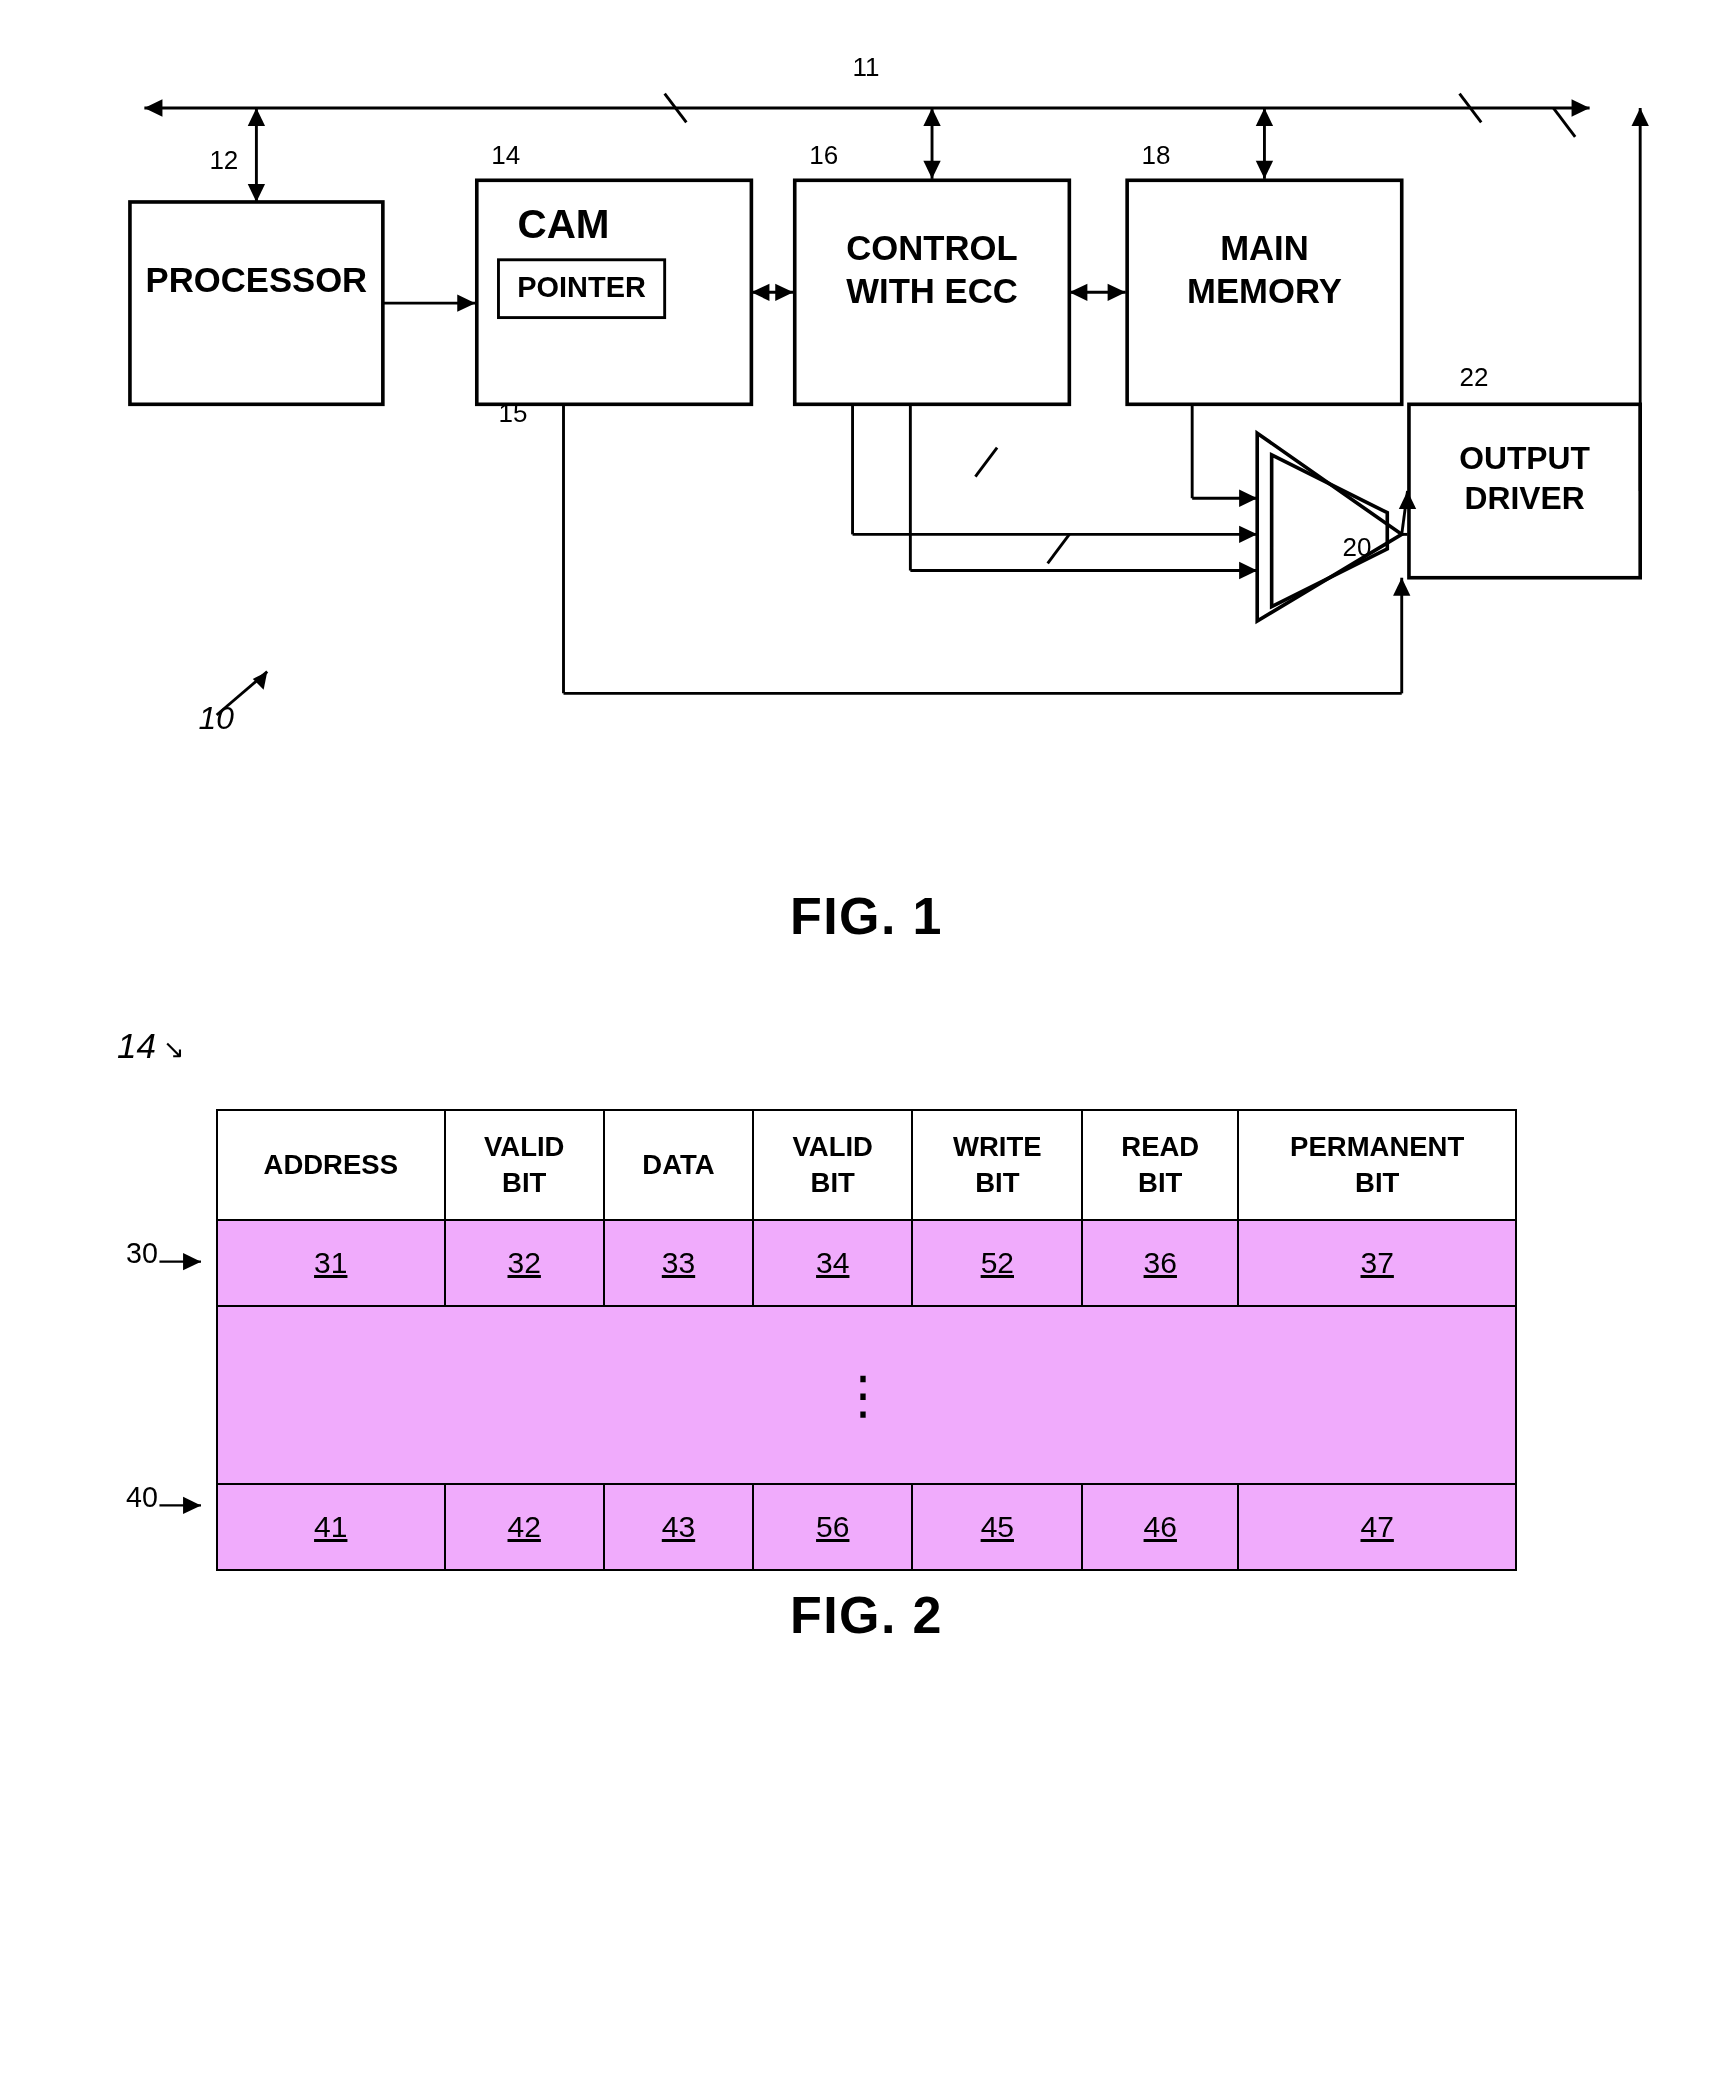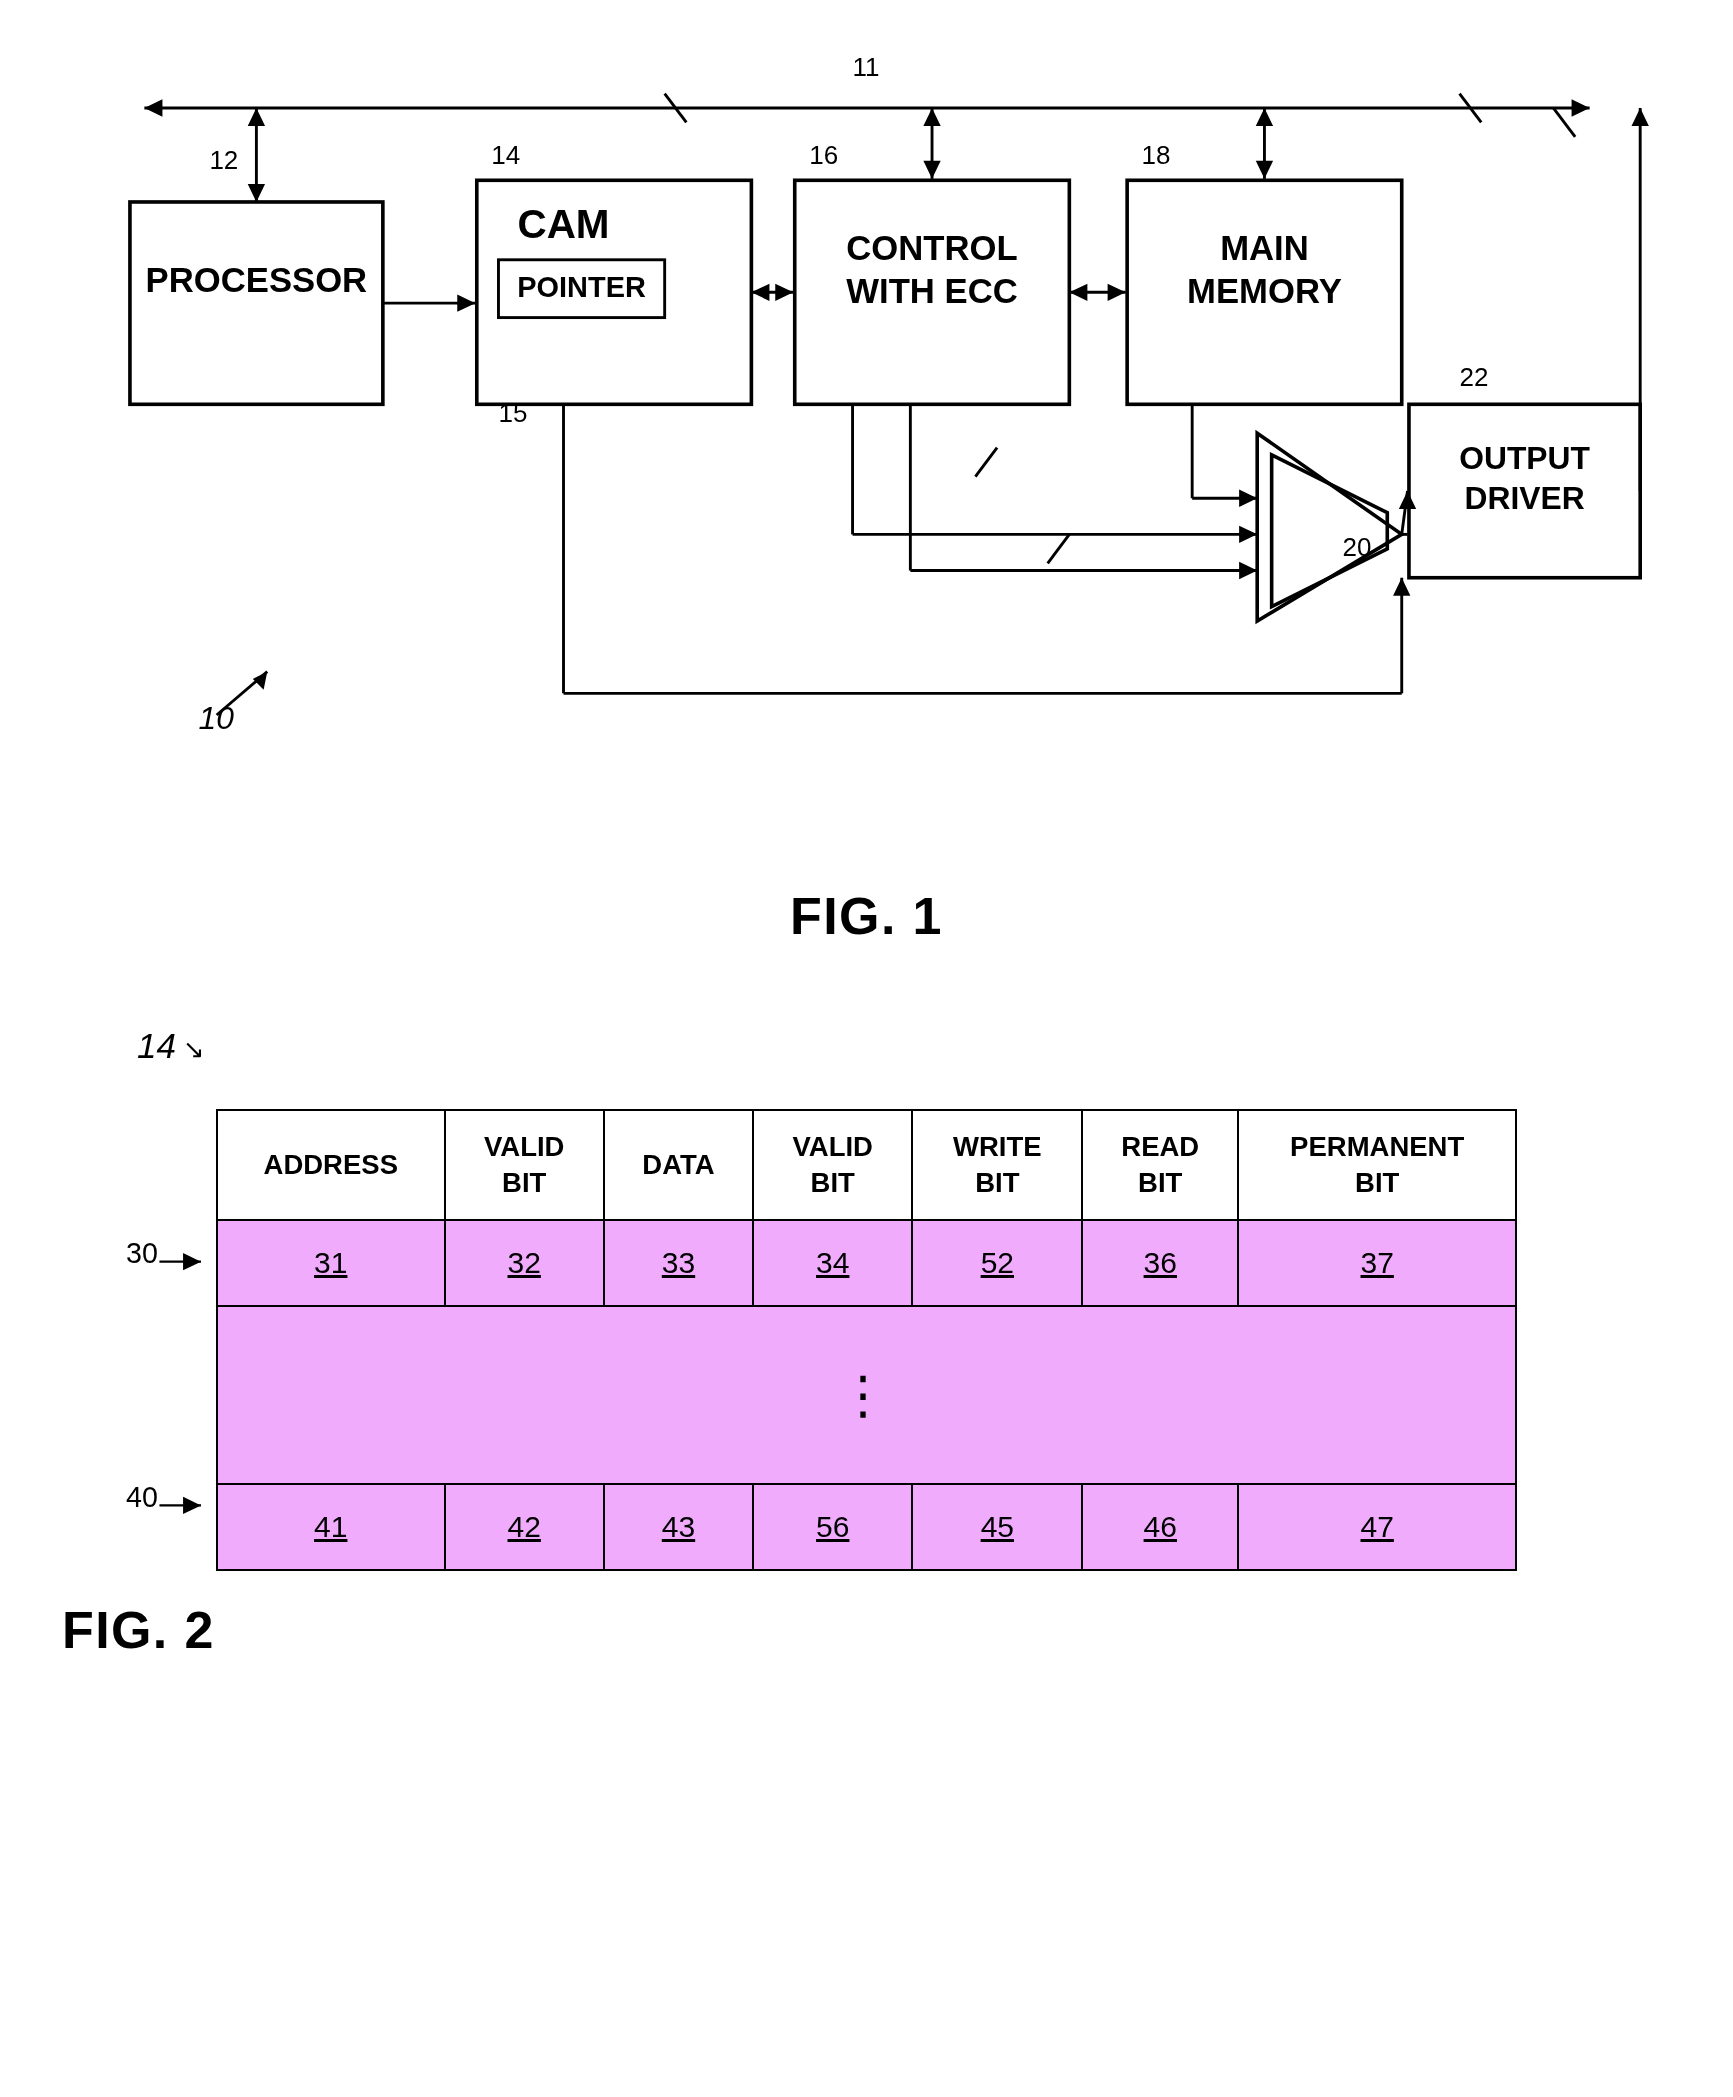--- a/index.html
+++ b/index.html
@@ -10,21 +10,21 @@
       min-height: 2097px;
       position: relative;
       overflow: hidden;
     }
 
     .page-container {
       width: 1733px;
       min-height: 2097px;
       background: #ffffff;
       position: relative;
-      padding: 43px 62px;
+      padding: 43px 42px;
     }
 
     
     .fig1-section {
       position: relative;
       width: 100%;
       height: 940px;
     }
 
     .fig1-label {
@@ -36,23 +36,24 @@
     }
 
     
     .fig2-section {
       position: relative;
       width: 100%;
       margin-top: 43px;
     }
 
     .fig2-label {
+      text-align: center;
       font-size: 52px;
       font-weight: bold;
-      margin-top: 29px;
+      margin-top: 14px;
       letter-spacing: 1.4px;
     }
 
     
     .diagram-svg {
       display: block;
       margin: 0 auto;
     }
 
     

